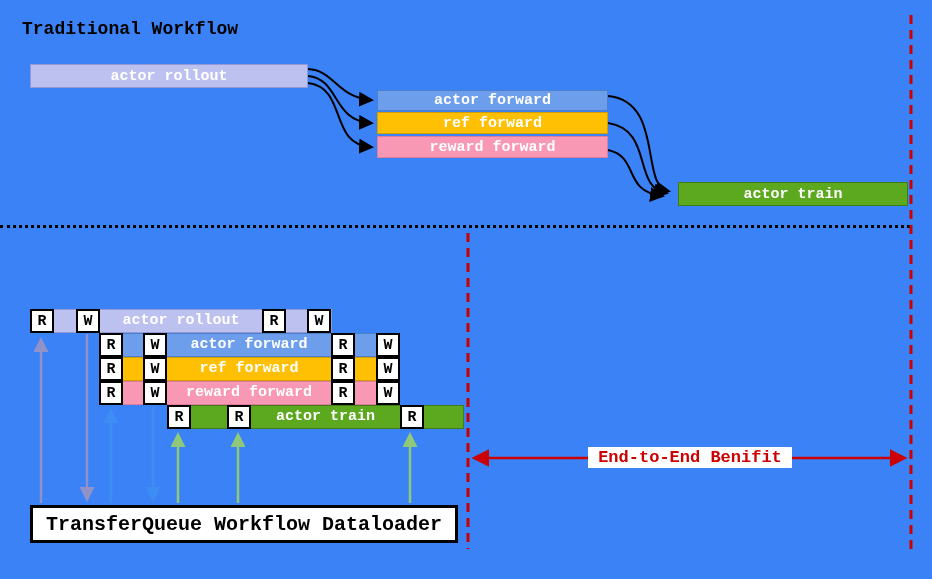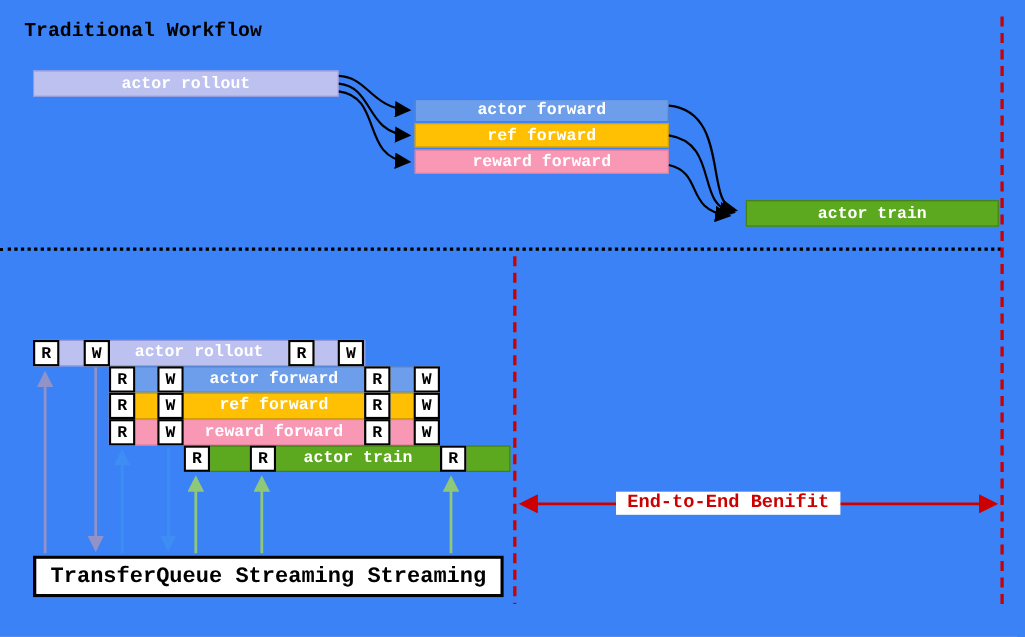--- a/index.html
+++ b/index.html
@@ -30,21 +30,21 @@
   }
   .dotted-divider{
     position:absolute;left:0;top:225;width:910px;height:0;border-top:3px dotted #000;z-index:1;
   }
   .dataloader-box{
     position:absolute;left:30px;top:505px;width:428px;height:38px;box-sizing:border-box;
     background:#fff;border:3px solid #000;display:flex;align-items:center;justify-content:center;
     font-size:20px;font-weight:bold;color:#000;z-index:2;white-space:nowrap;
   }
   .benefit-label{
-    position:absolute;left:560px;top:447px;width:204px;height:21px;line-height:21px;
+    position:absolute;left:588px;top:447px;width:204px;height:21px;line-height:21px;
     background:#fff;color:#CC0000;font-size:17px;font-weight:bold;text-align:center;
     z-index:6;white-space:nowrap;
   }
   svg.overlay{position:absolute;left:0;top:0;z-index:5;pointer-events:none;}
 </style>
 </head>
 <body>
 
 <div class="canvas">
 
@@ -99,21 +99,21 @@
   <div class="marker-box" style="left:331px;top:381px;">R</div>
   <div class="marker-box" style="left:376px;top:381px;">W</div>
 
   <div class="bar green" style="left:167px;top:405px;width:297px;height:24px;"></div>
   <div class="row-label" style="left:251px;top:408px;width:149px;">actor train</div>
   <div class="marker-box" style="left:167px;top:405px;">R</div>
   <div class="marker-box" style="left:227px;top:405px;">R</div>
   <div class="marker-box" style="left:400px;top:405px;">R</div>
 
   <div class="dataloader-box">
-    <span>TransferQueue Streaming Streaming</span>
+    <span>TransferQueue Workflow Dataloader</span>
   </div>
 
   <div class="benefit-label">End-to-End Benifit</div>
 
   <svg class="overlay" width="932" height="579" viewBox="0 0 932 579">
     <defs>
       <marker id="m-black" viewBox="0 0 10 10" refX="8" refY="5" markerWidth="7.5" markerHeight="7.5" orient="auto-start-reverse">
         <path d="M0,0 L10,5 L0,10 z" fill="#000"></path>
       </marker>
       <marker id="m-red" viewBox="0 0 10 10" refX="8" refY="5" markerWidth="7" markerHeight="7" orient="auto-start-reverse">

